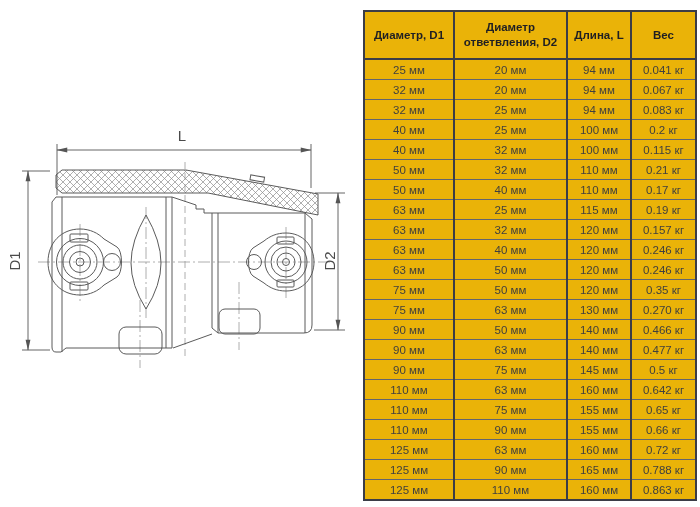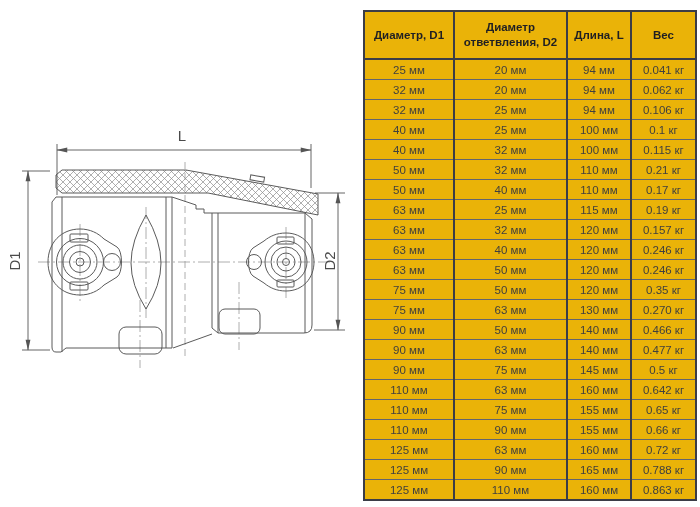--- a/index.html
+++ b/index.html
@@ -152,33 +152,33 @@
         <tr>
           <td>25 мм</td>
           <td>20 мм</td>
           <td>94 мм</td>
           <td>0.041 кг</td>
         </tr>
         <tr>
           <td>32 мм</td>
           <td>20 мм</td>
           <td>94 мм</td>
-          <td>0.062 кг</td>
+          <td>0.067 кг</td>
         </tr>
         <tr>
           <td>32 мм</td>
           <td>25 мм</td>
           <td>94 мм</td>
-          <td>0.106 кг</td>
+          <td>0.083 кг</td>
         </tr>
         <tr>
           <td>40 мм</td>
           <td>25 мм</td>
           <td>100 мм</td>
-          <td>0.1 кг</td>
+          <td>0.2 кг</td>
         </tr>
         <tr>
           <td>40 мм</td>
           <td>32 мм</td>
           <td>100 мм</td>
           <td>0.115 кг</td>
         </tr>
         <tr>
           <td>50 мм</td>
           <td>32 мм</td>

